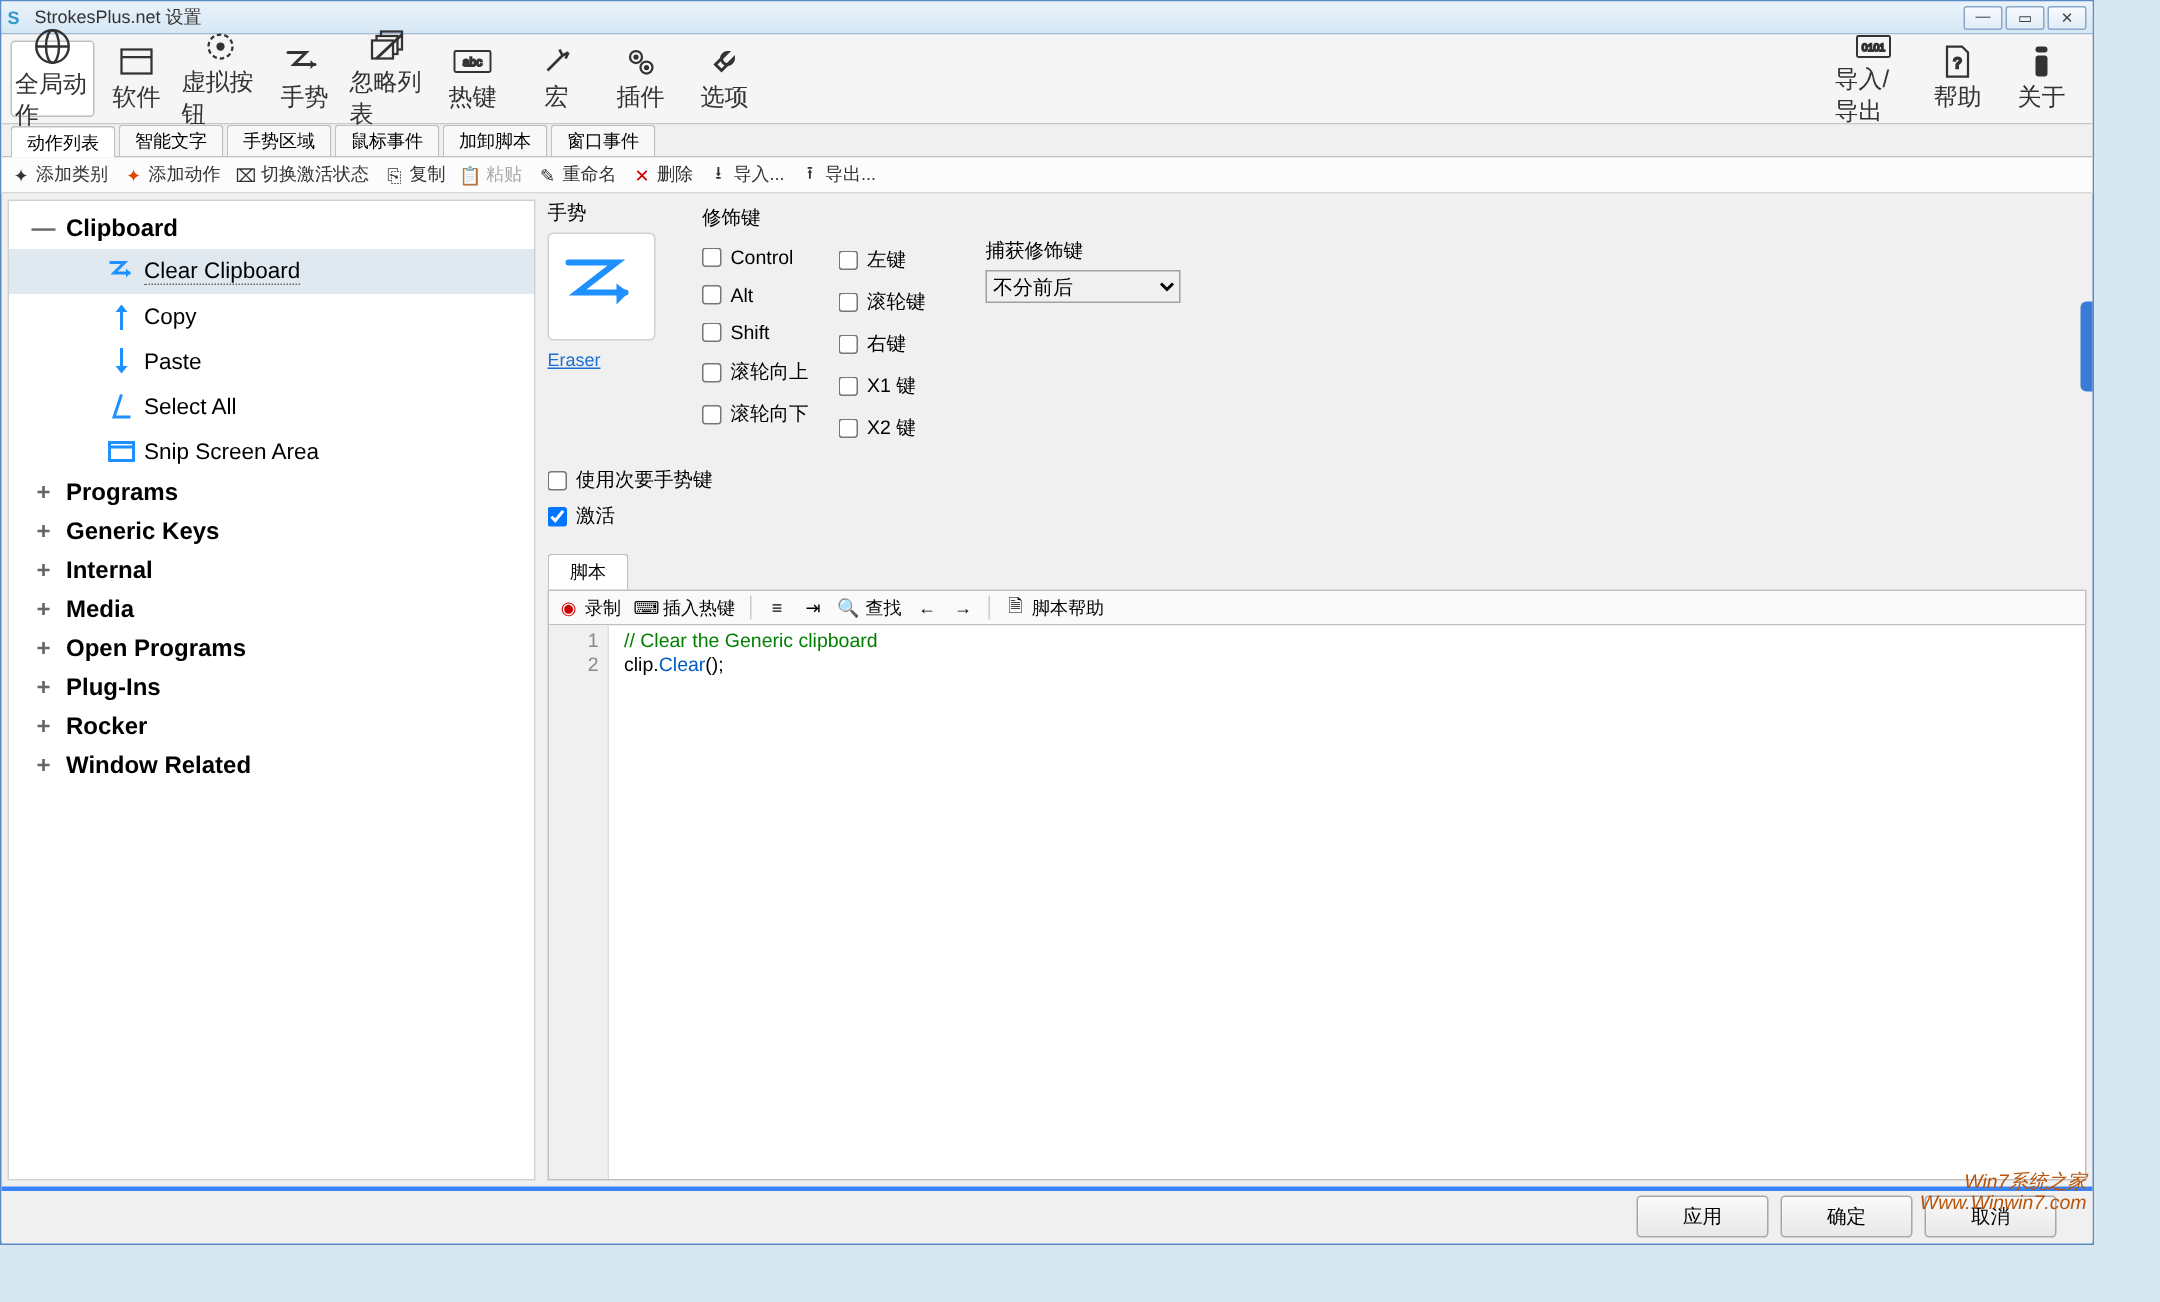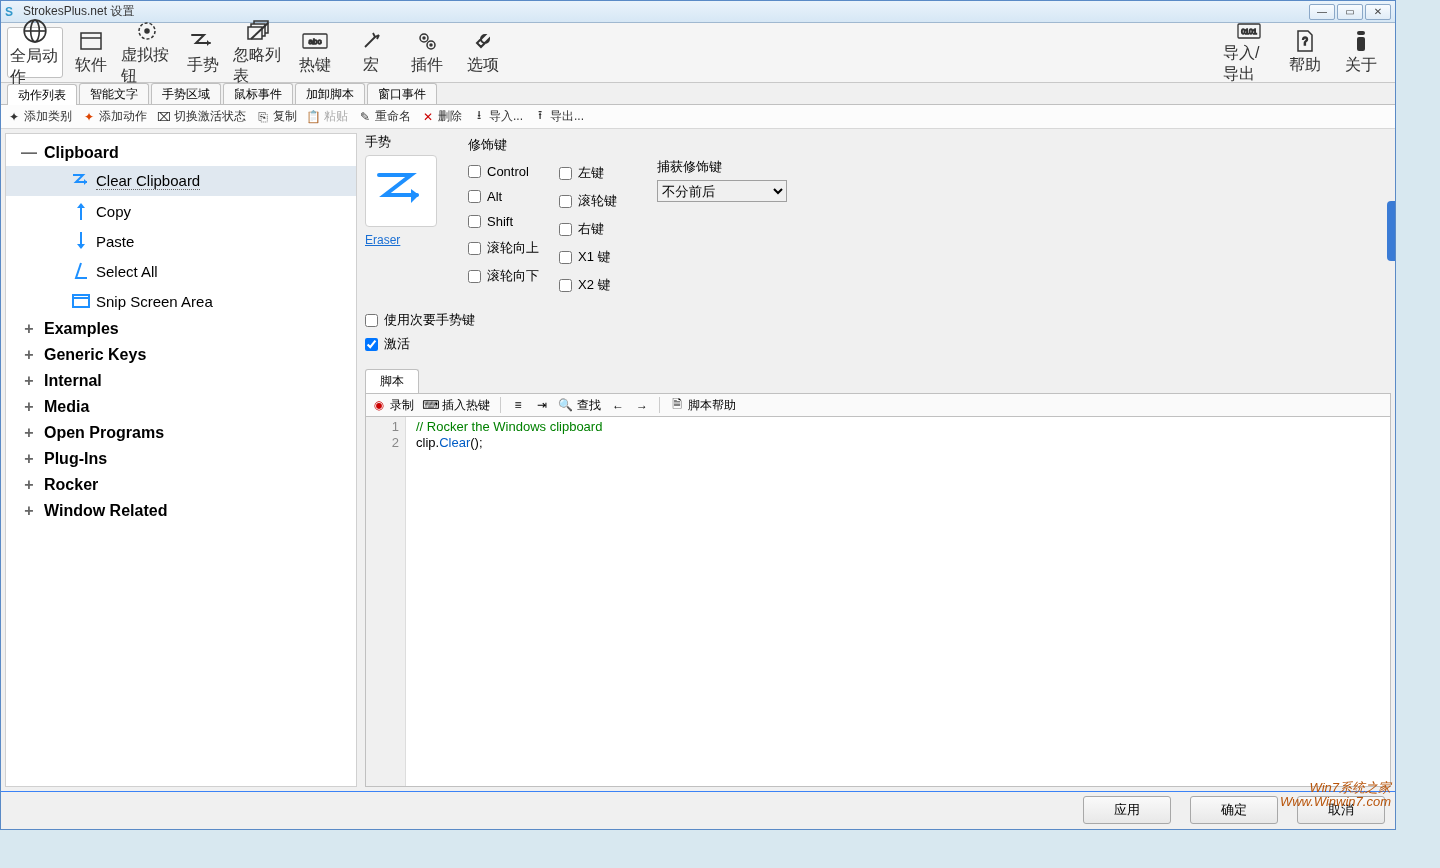--- a/index.html
+++ b/index.html
@@ -52,21 +52,21 @@
 .script-toolbar { height: 24px; border:1px solid #c0c0c0; background:#fafafa; display:flex; align-items:center; padding:0 6px; gap:10px; }
 .stbtn { display:flex; align-items:center; gap:4px; font-size:12px; cursor:pointer; }
 .stbtn .si { width:14px; height:14px; display:inline-flex; align-items:center; justify-content:center; }
 .sep { width:1px; height:16px; background:#ccc; }
 .editor { flex:1; border:1px solid #c0c0c0; border-top:none; background:#fff; display:flex; font-family: Consolas, monospace; font-size:13px; }
 .gutter { width:40px; background:#f0f0f0; border-right:1px solid #ddd; color:#888; text-align:right; padding: 2px 6px; line-height:16px; }
 .code { padding: 2px 10px; line-height:16px; white-space:pre; }
 .cm-comment { color: #008000; }
 .cm-var { color: #000; margin-top: 30px; }
 .cm-method { color: #005cc5; }
-.footer { height: 36px; border-top:1px solid #3b82f6; background:#f0f0f0; display:flex; align-items:center; justify-content:flex-end; padding:0 10px; gap:19px; }
+.footer { height: 36px; border-top:3px solid #3b82f6; background:#f0f0f0; display:flex; align-items:center; justify-content:flex-end; padding:0 24px; gap:8px; }
 .btn { padding: 4px 30px; border:1px solid #a8a8a8; background:linear-gradient(#fafafa,#e8e8e8); border-radius:3px; cursor:pointer; font-size:13px; }
 .watermark { position:absolute; right:4px; bottom:20px; color:#b8540a; font-size:13px; font-style:italic; pointer-events:none; line-height:14px; text-align:right;}
 .side-handle { position:absolute; right:0; top:200px; width:8px; height:60px; background:#3a7bd5; border-radius:4px 0 0 4px; }
 svg { display:block; }
 </style>
 </head>
 <body>
 
 <div class="window">
 
@@ -291,21 +291,21 @@
             <svg width="20" height="18" viewBox="0 0 20 18" fill="none" stroke="#1e90ff" stroke-width="2">
               <rect x="2" y="3" width="16" height="12"></rect>
               <line x1="2" y1="6" x2="18" y2="6"></line>
             </svg>
           </span>
         <span>Snip Screen Area</span>
       </div>
       <div id="folders-container">
           <div class="tnode bold">
             <span class="exp">+</span>
-            <span>Examples</span>
+            <span>Programs</span>
           </div>
           <div class="tnode bold">
             <span class="exp">+</span>
             <span>Generic Keys</span>
           </div>
           <div class="tnode bold">
             <span class="exp">+</span>
             <span>Internal</span>
           </div>
           <div class="tnode bold">
@@ -446,21 +446,21 @@
           <div class="stbtn">
               <span class="si">🗎</span>
               <span>脚本帮助</span>
             </div>
         </div>
         <div class="editor">
           <div class="gutter">
               <div>1</div>
               <div>2</div>
             </div>
-          <div class="code"><span class="cm-comment">// Rocker the Windows clipboard</span>
+          <div class="code"><span class="cm-comment">// Clear the Generic clipboard</span>
 <span class="cm-var">clip</span>.<span class="cm-method">Clear</span><span>();</span></div>
         </div>
       </div>
     </div>
   </div>
 
   <div class="footer">
     <button class="btn">应用</button>
     <button class="btn">确定</button>
     <button class="btn">取消</button>

